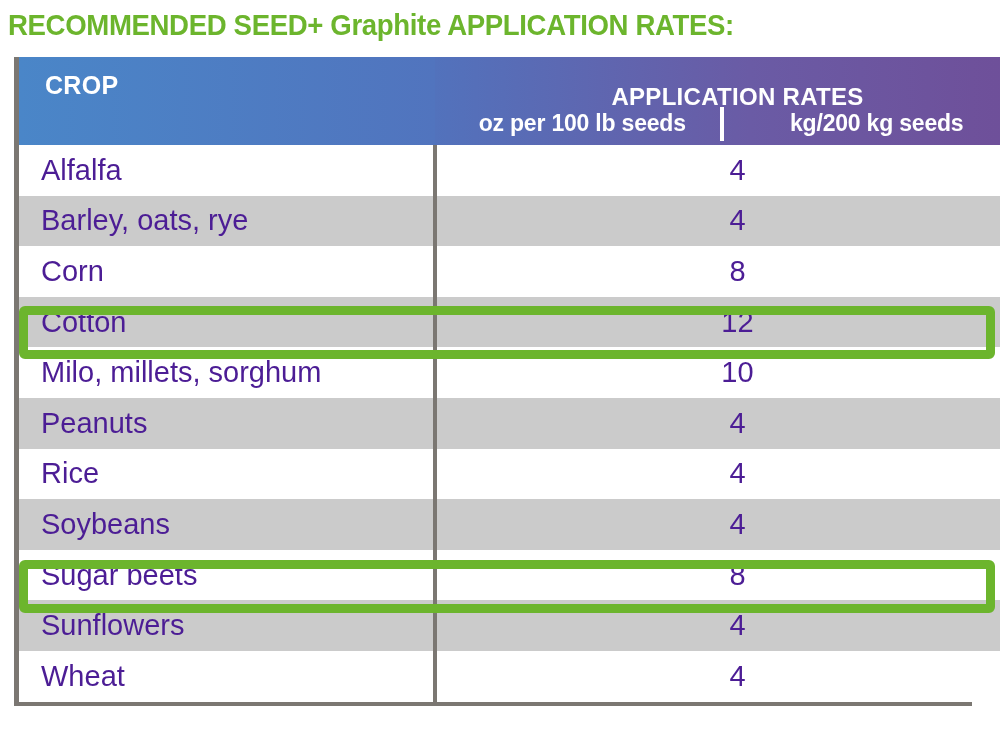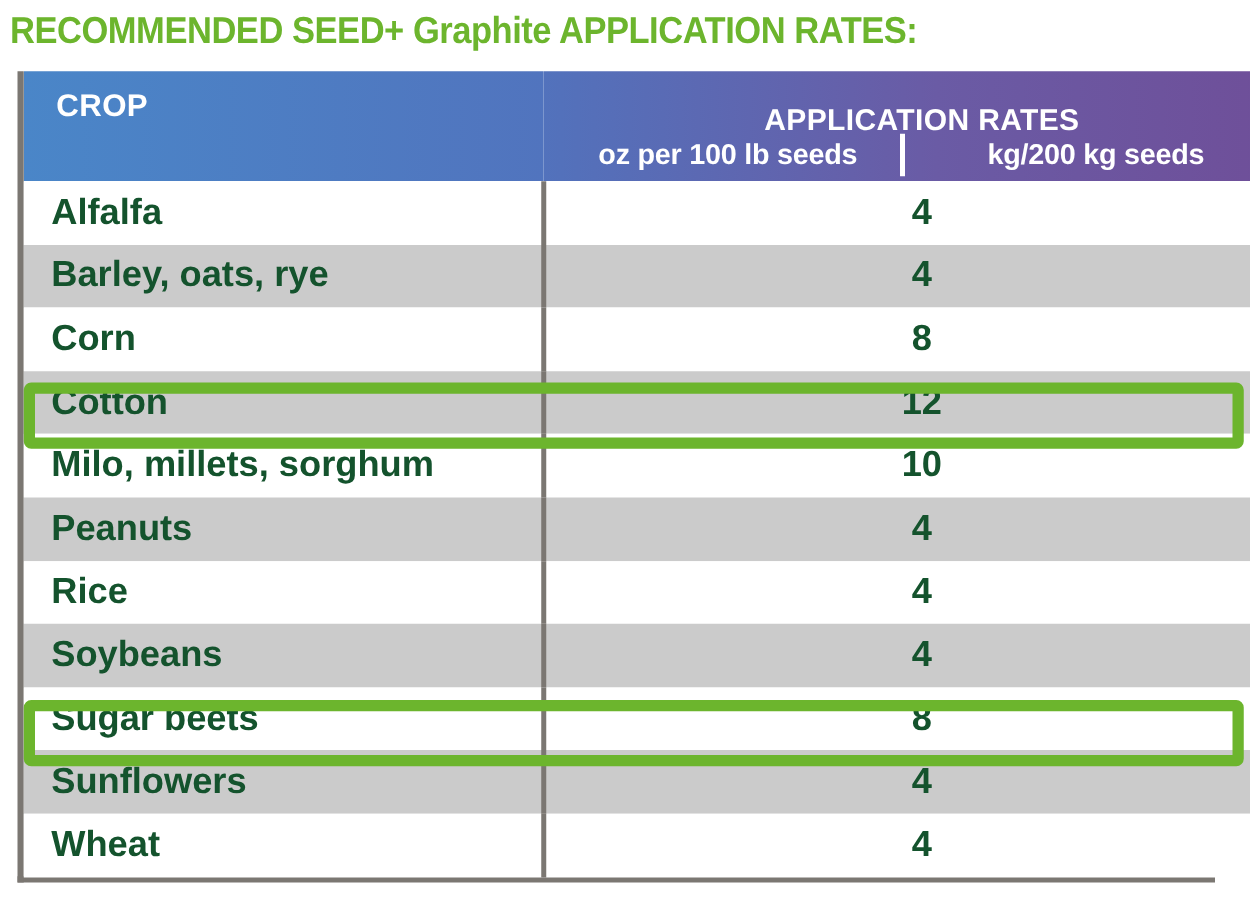--- a/index.html
+++ b/index.html
@@ -119,22 +119,22 @@
   }
 
   
   tbody tr {
     height: 50.6px;
   }
   tbody td {
     padding: 0;
     margin: 0;
     font-size: 29px;
-    color: #14532d;
-    font-weight: bold;
+    color: #4c1d95;
+    font-weight: normal;
     border: none;
   }
   td.c-crop {
     width: 382px;
     padding-left: 22px;
     text-align: left;
     border-right: 4px solid #7b7772;
     box-sizing: border-box;
   }
   td.c-oz {

